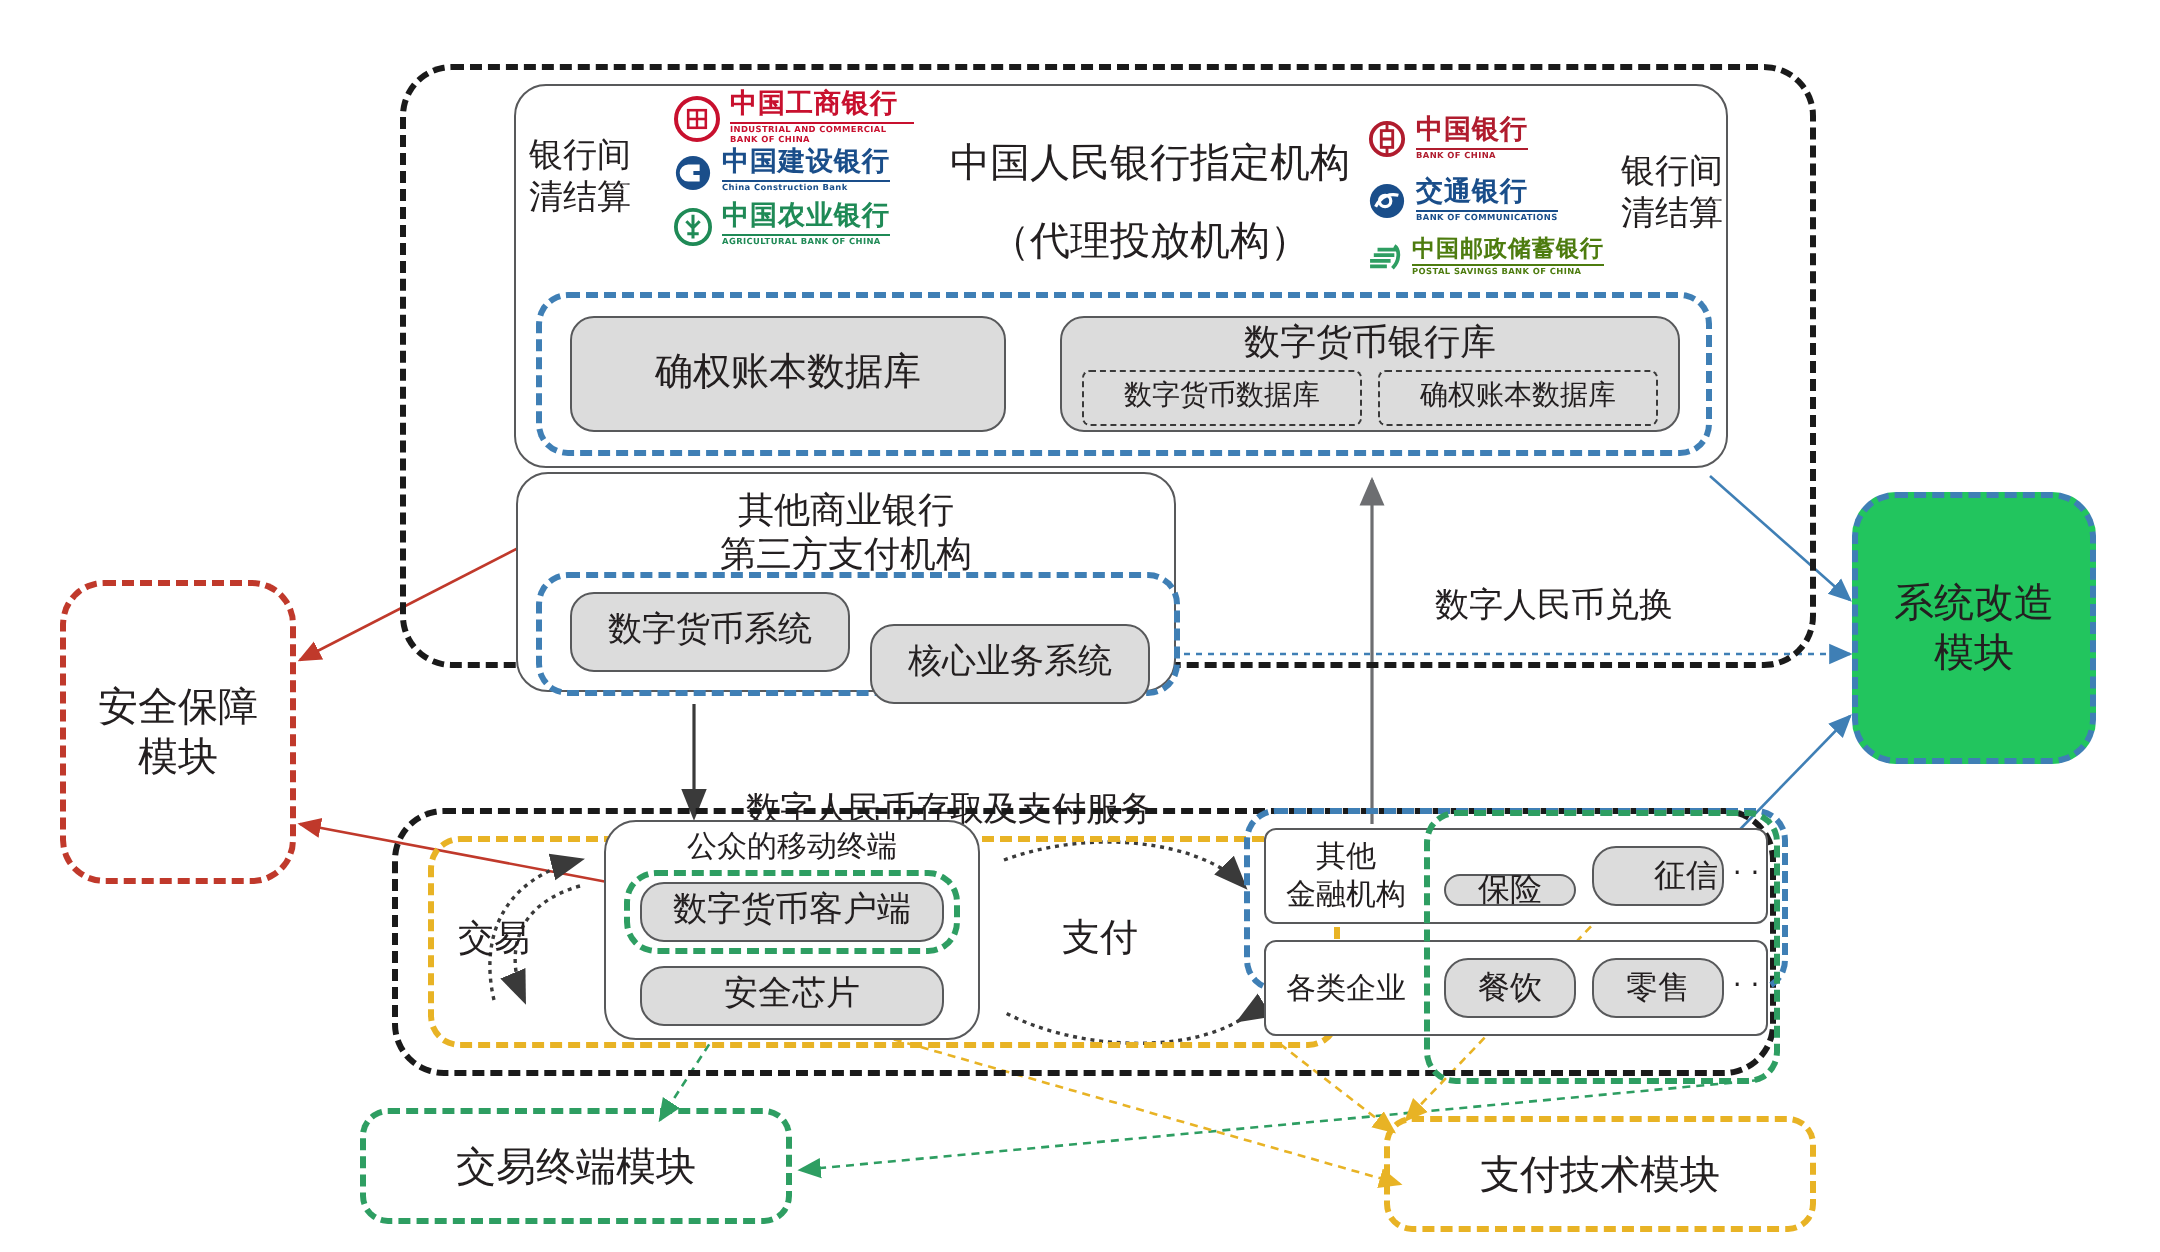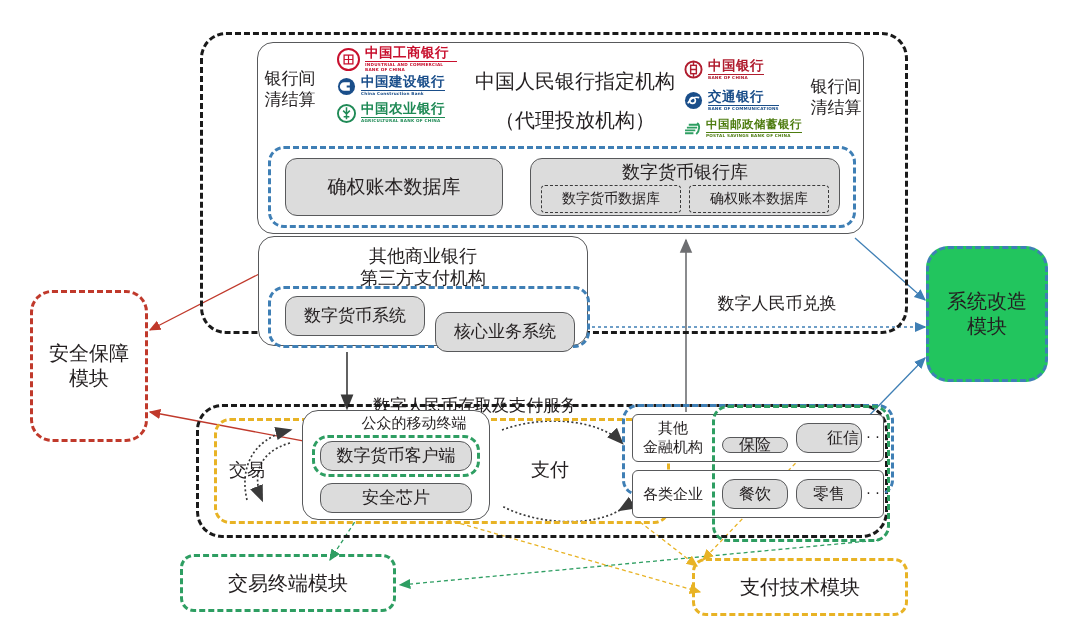--- a/index.html
+++ b/index.html
@@ -257,21 +257,21 @@
 
   <div class="abs dash-black" style="left:196px;top:404px;width:692px;height:134px;"></div>
 
   <div class="abs dash-yellow" style="left:214px;top:418px;width:456px;height:106px;"></div>
 
   <div class="abs ctr f18" style="left:222px;top:457px;width:50px;height:26px;">交易</div>
 
   <div class="abs ctr f19" style="left:520px;top:456px;width:60px;height:28px;">支付</div>
 
   <div class="abs solid-grey" style="left:302px;top:410px;width:188px;height:110px;"></div>
-  <div class="abs ctr f15" style="left:320px;top:413px;width:188px;height:20px;">公众的移动终端</div>
+  <div class="abs ctr f15" style="left:302px;top:413px;width:188px;height:20px;">公众的移动终端</div>
   <div class="abs dash-green" style="left:312px;top:435px;width:168px;height:42px;"></div>
   <div class="abs chip ctr f17" style="left:320px;top:441px;width:152px;height:30px;">数字货币客户端</div>
   <div class="abs chip ctr f17" style="left:320px;top:483px;width:152px;height:30px;">安全芯片</div>
 
   <div class="abs dash-blue" style="left:622px;top:404px;width:272px;height:92px;"></div>
   <div class="abs solid-grey" style="left:632px;top:414px;width:252px;height:48px;border-radius:6px;"></div>
   <div class="abs ctr t f15" style="left:634px;top:418px;width:78px;height:40px;">其他
 金融机构</div>
   <div class="abs chip ctr f16" style="left:722px;top:437px;width:66px;height:16px;border-radius:10px;">保险</div>
   <div class="abs chip ctr f16" style="left:796px;top:423px;width:66px;height:30px;padding-left:28px;">征信</div>

